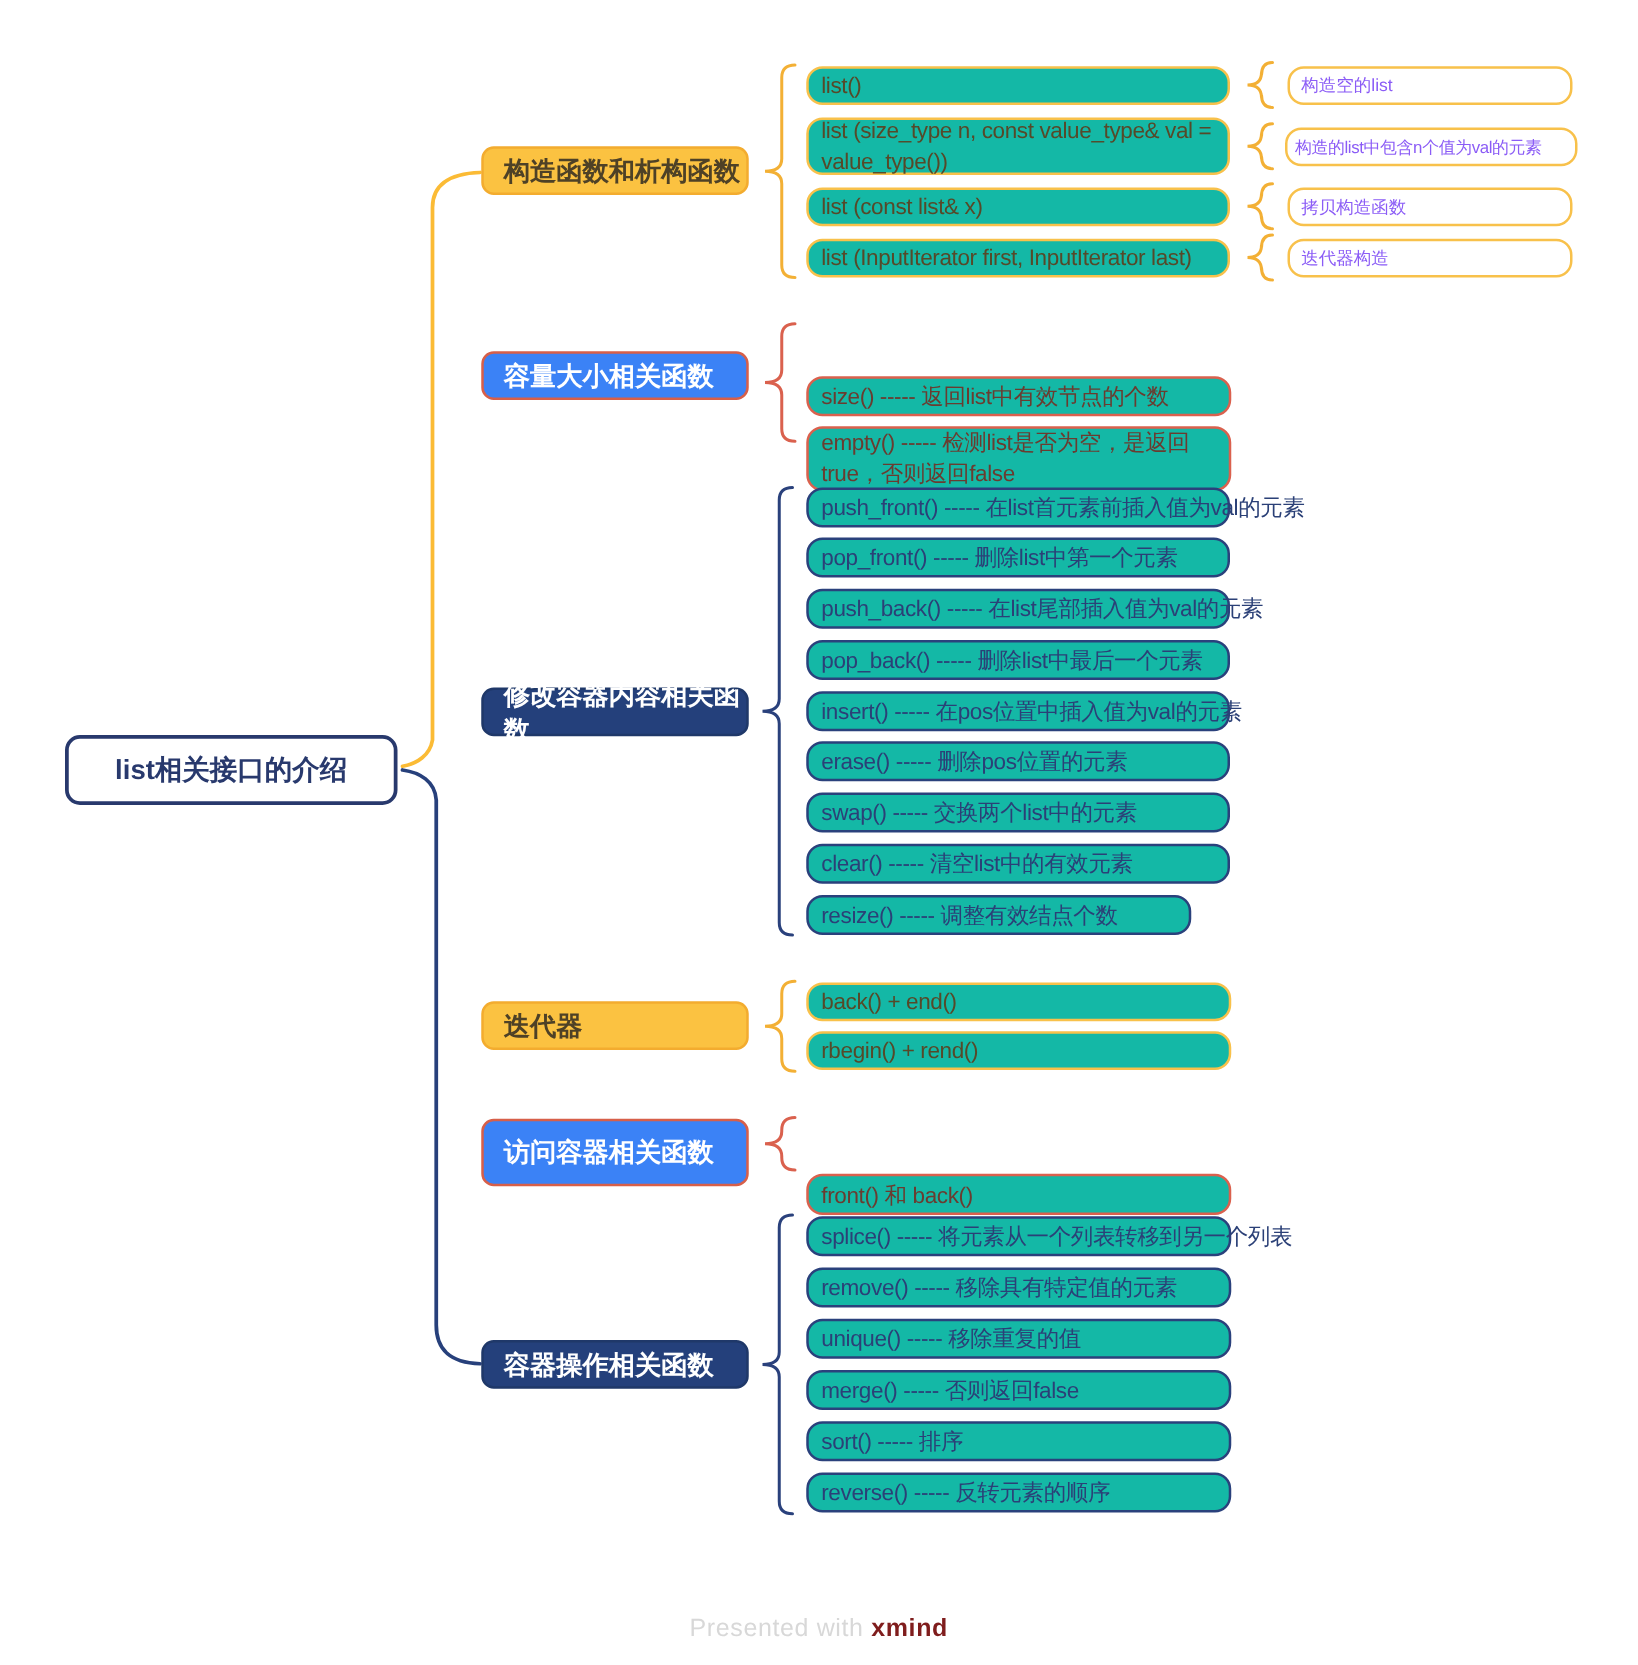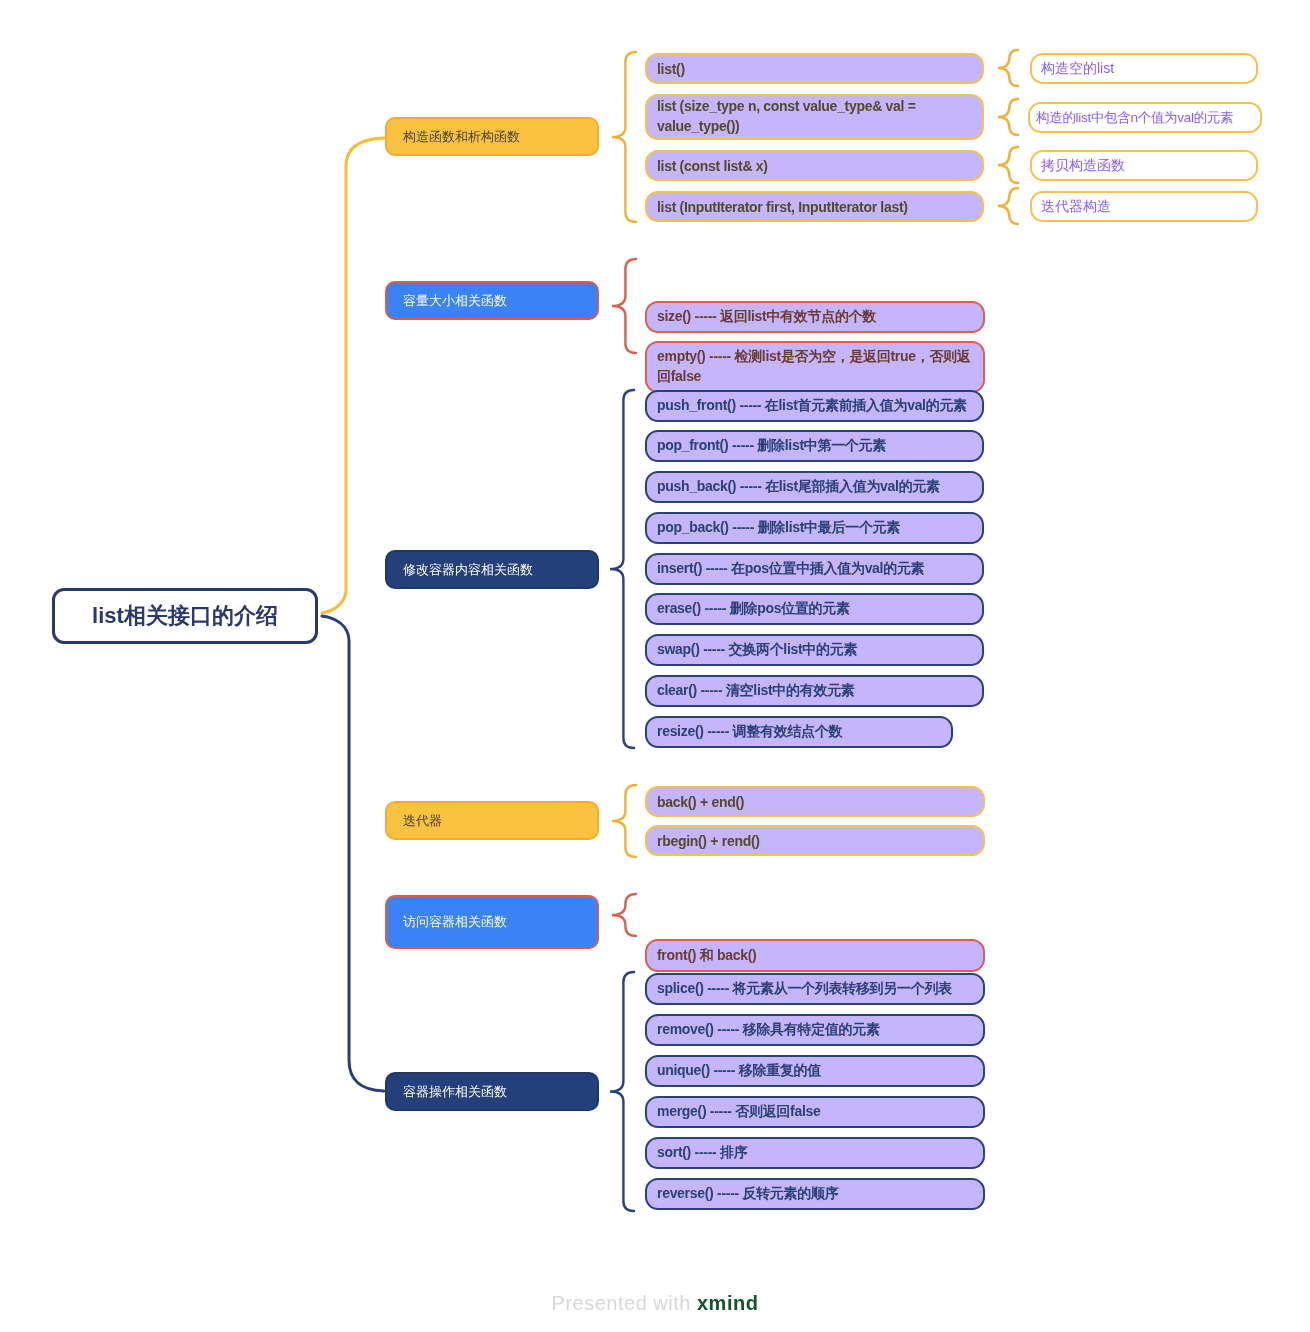--- a/index.html
+++ b/index.html
@@ -6,44 +6,44 @@
   body{
     width:1310px;height:1332px;position:relative;background:#ffffff;
     font-family:"Liberation Sans", sans-serif;overflow:hidden;
   }
   .abs{position:absolute;box-sizing:border-box;}
   .topic{display:flex;align-items:center;}
   .root-topic{
     border:3px solid #28396D;border-radius:12px;background:#fff;color:#28396D;
     font-weight:bold;font-size:22px;justify-content:center;
   }
-  .branch{font-size:13px;padding-left:16px;border-radius:10px;}
+  .branch{font-size:21px;padding-left:16px;border-radius:10px;font-weight:bold;}
   .branch.yellow{background:#FBC241;border:2px solid #F3AC2F;color:#4E4126;}
   .branch.red{background:#3b82f6;border:2px solid #D75F49;color:#ffffff;}
   .branch.navy{background:#24407B;border:2px solid #1F3869;color:#ffffff;}
   .child{
-    background:#c4b5fd;border-radius:13px;font-size:14px;letter-spacing:-0.3px;
-    display:flex;align-items:center;padding:0 10px;white-space:nowrap;font-weight:bold;
+    background:#14b8a6;border-radius:13px;font-size:18px;letter-spacing:-0.3px;
+    display:flex;align-items:center;padding:0 10px;white-space:nowrap;
   }
   .child.yellow{border:2px solid #F8C14B;color:#564929;}
   .child.red{border:2px solid #DA614E;color:#6A3C30;margin-top:41px;}
   .child.navy{border:2px solid #2A417C;color:#2B4077;}
   .child.wrap{white-space:normal;line-height:1.4;}
   .note{
     background:#fff;border:2px solid #F8C14B;border-radius:13px;color:#8b5cf6;
     font-size:14px;display:flex;align-items:center;padding:0 9px;white-space:nowrap;
   }
   .note.tight{font-size:13.5px;padding:12px 6px;letter-spacing:-0.3px;text-align:center;}
   svg.brace{position:absolute;overflow:visible;}
   #connectors{position:absolute;left:0;top:0;pointer-events:none;}
   .footer{
     position:absolute;left:0;right:0;top:1292px;text-align:center;
     color:#D8D8D8;font-size:20px;letter-spacing:0.5px;
   }
-  .footer b{font-weight:bold;color:#14532d;}
+  .footer b{font-weight:bold;color:#7f1d1d;}
 </style>
 </head>
 <body>
 
 <svg id="connectors" width="1310" height="1332" viewBox="0 0 1310 1332">
   <path d="M 322 613 C 334 611 344 604 346 592 L 346 166 C 346 150 356 139 384 138" fill="none" stroke="#FBBB35" stroke-width="3" stroke-linecap="round"></path>
   <path d="M 322 616 C 336 618 348 625 349 640 L 349 1060 C 349 1079 359 1090 384 1091" fill="none" stroke="#27407B" stroke-width="3" stroke-linecap="round"></path>
 </svg>
 
 <svg class="brace" style="left:610px;top:50px" width="28" height="174" viewBox="0 0 28 174">

